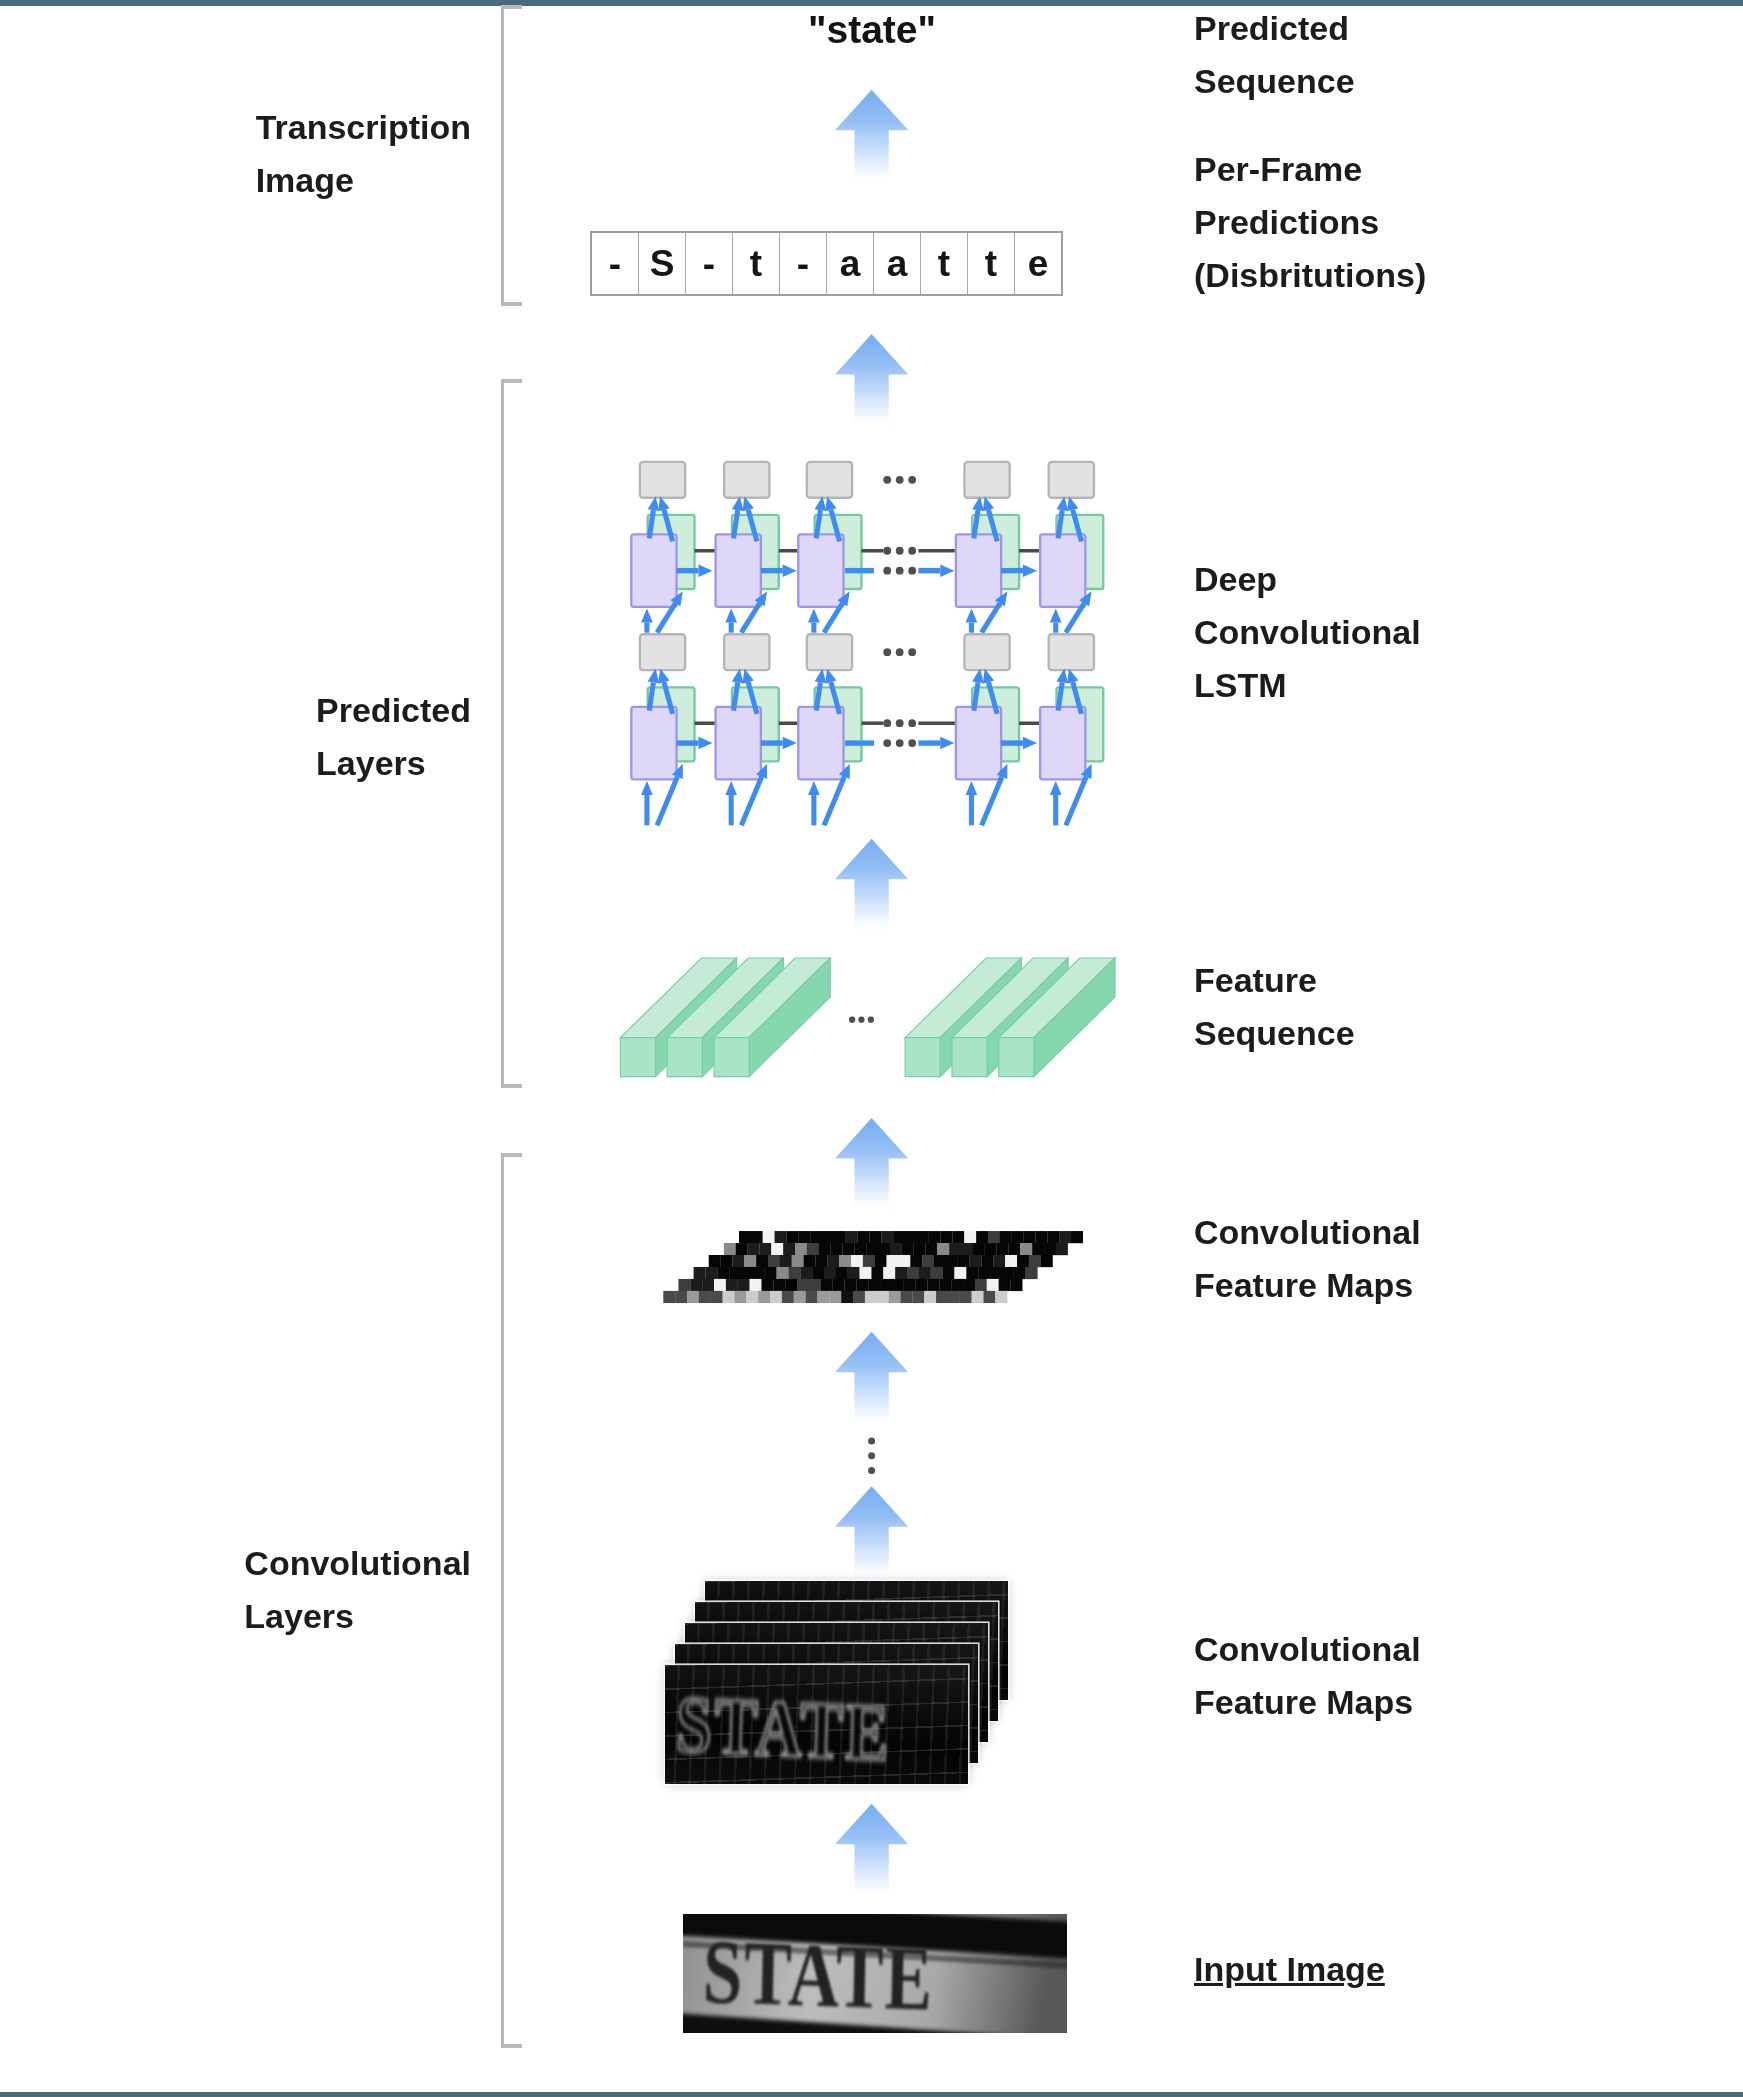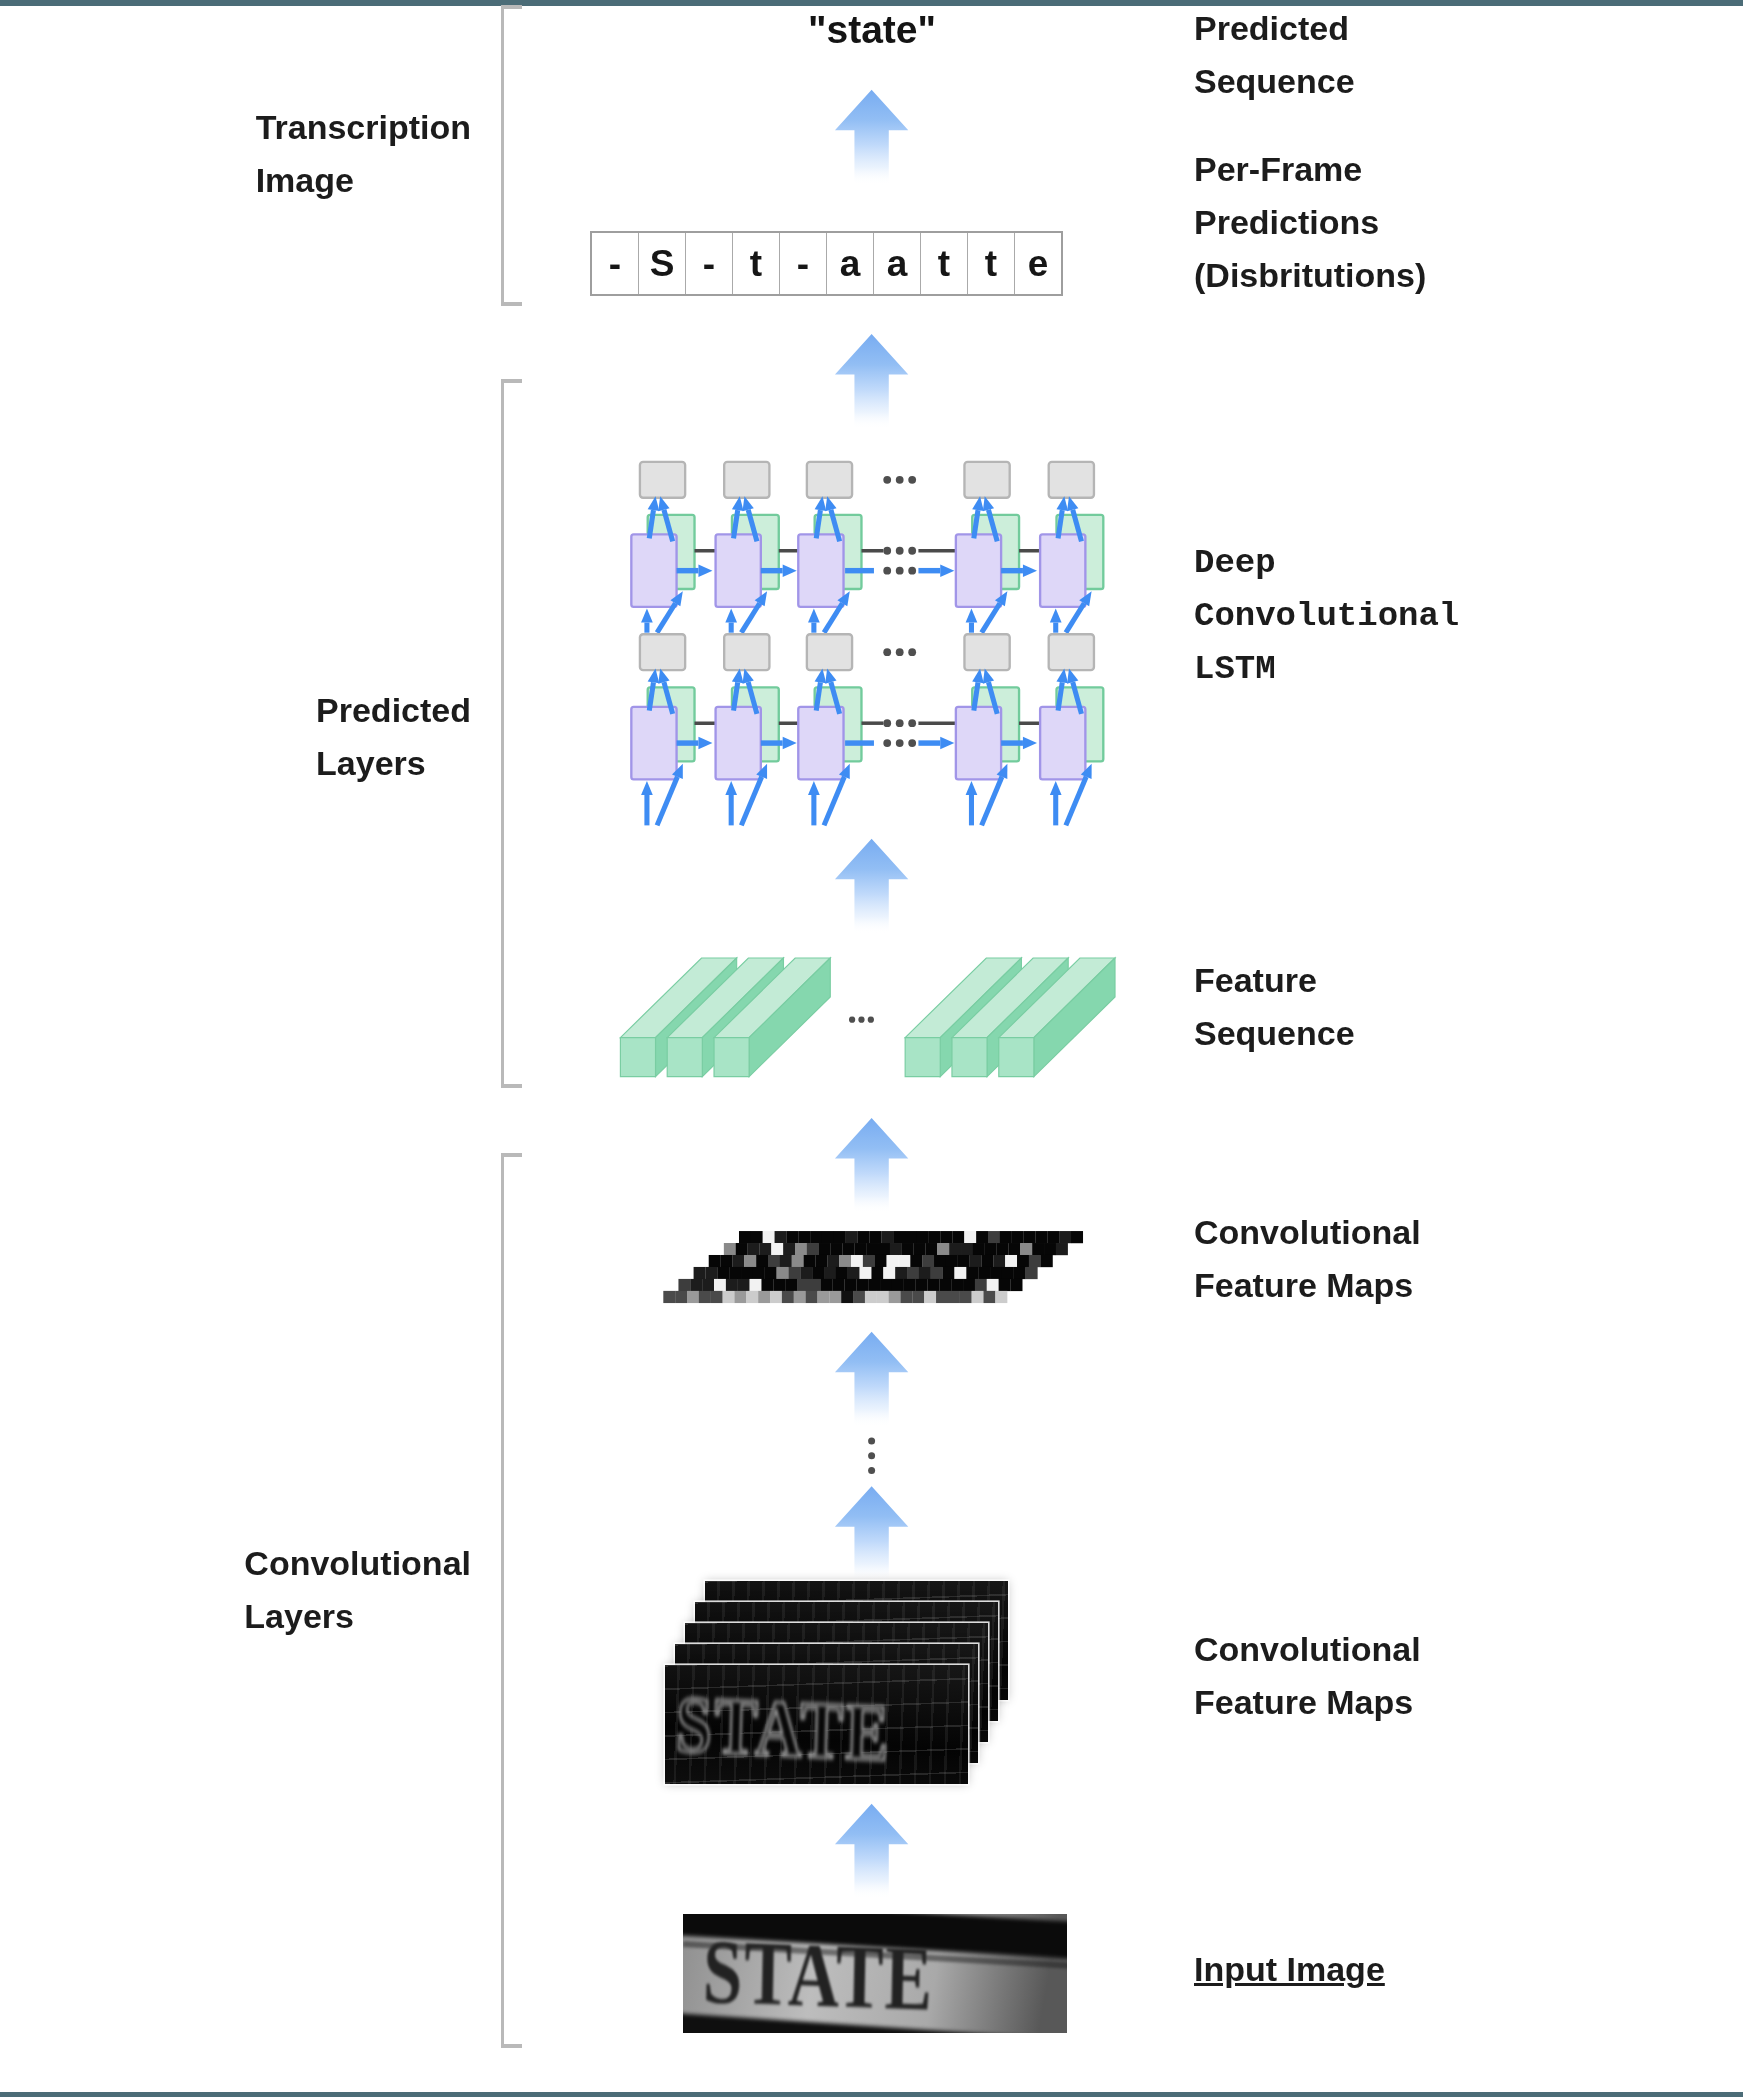--- a/index.html
+++ b/index.html
@@ -552,21 +552,21 @@
       </div>
       <div class="label-block right" style="top: 1.6px;">
         <div>Predicted</div>
         <div>Sequence</div>
       </div>
       <div class="label-block right" style="top: 143px;">
         <div>Per-Frame</div>
         <div>Predictions</div>
         <div>(Disbritutions)</div>
       </div>
-      <div class="label-block right" style="top: 537px; font-family: Liberation Mono, monospace;">
+      <div class="label-block right" style="top: 553px;">
         <div>Deep</div>
         <div>Convolutional</div>
         <div>LSTM</div>
       </div>
       <div class="label-block right" style="top: 954px;">
         <div>Feature</div>
         <div>Sequence</div>
       </div>
       <div class="label-block right" style="top: 1206px;">
         <div>Convolutional</div>

